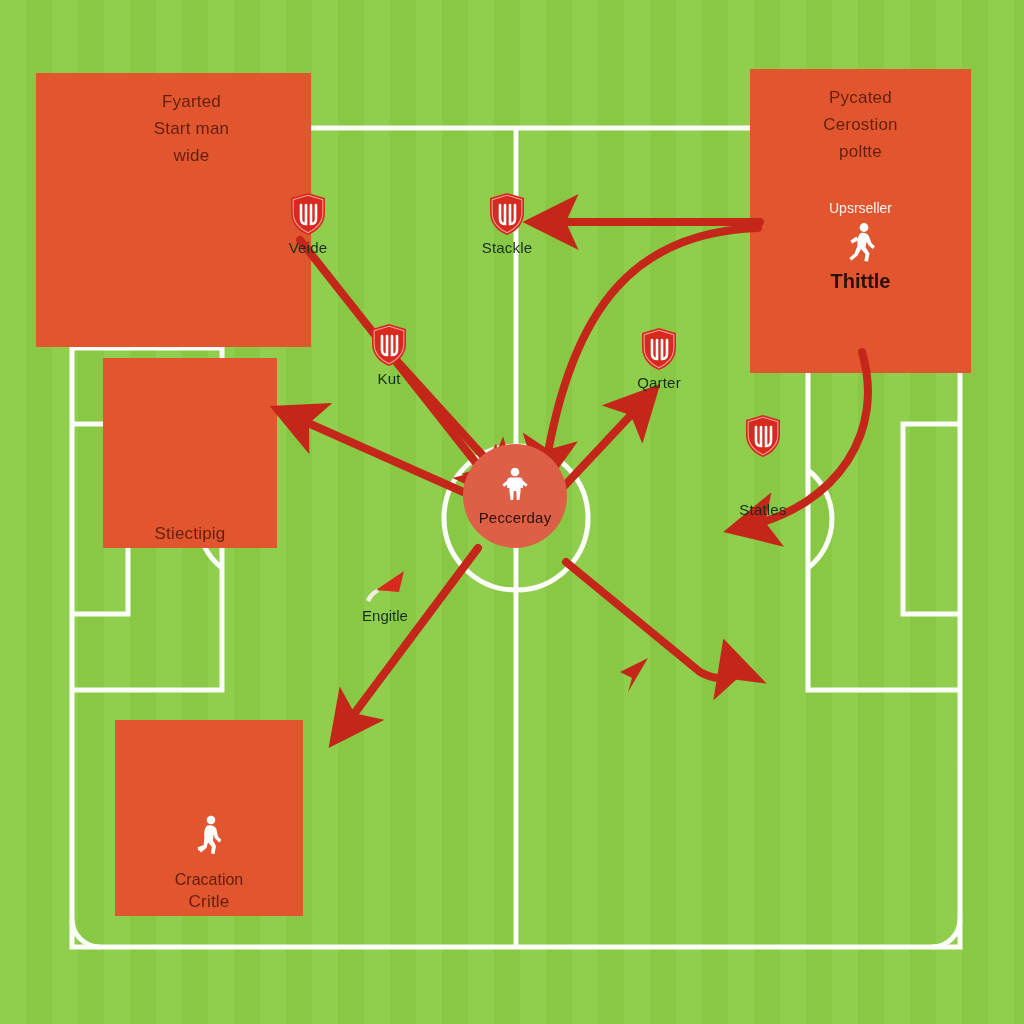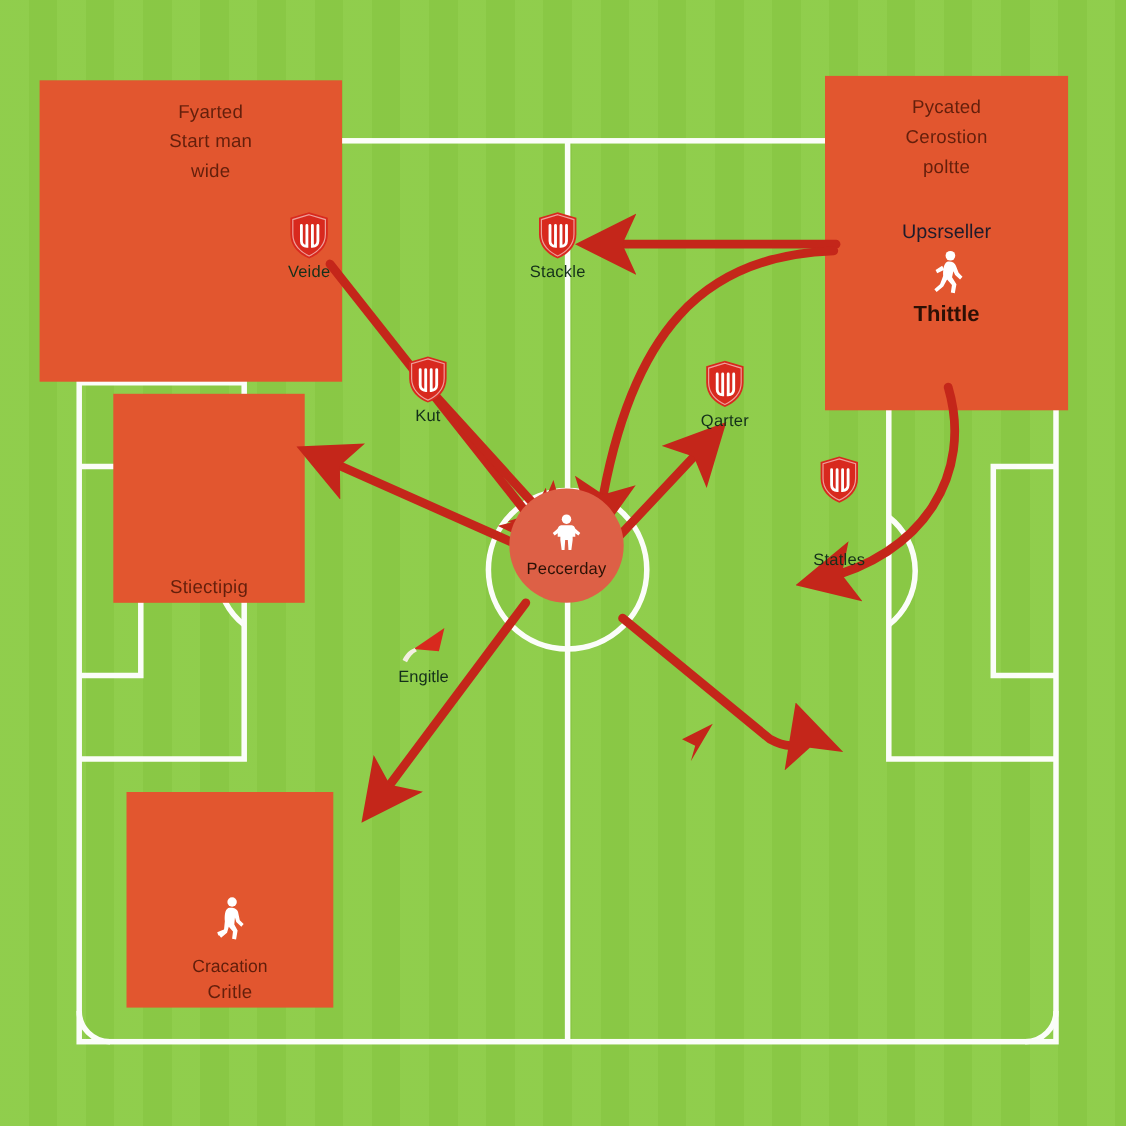--- a/index.html
+++ b/index.html
@@ -23,38 +23,38 @@
     display:flex;flex-direction:column;align-items:center;
     color:#4a1608;text-align:center;}
   .zone .ln{font-size:17px;line-height:1.58;letter-spacing:.2px;
     color:#5a1b09;opacity:.92;}
   .zone.tl{left:36px;top:73px;width:239px;height:258px;padding-top:16px;padding-left:36px;}
   .zone.tr{left:750px;top:69px;width:221px;height:288px;padding-top:16px;}
   .zone.ml{left:103px;top:358px;width:174px;height:190px;justify-content:flex-end;}
   .zone.bl{left:115px;top:720px;width:188px;height:196px;justify-content:flex-end;}
   .zone.br{left:632px;top:700px;width:215px;height:210px;justify-content:center;}
 
-  .zone .sub{margin-top:34px;font-size:18px;color:#0f172a;opacity:.92;}
+  .zone .sub{margin-top:34px;font-size:14px;color:#ffffff;opacity:.92;}
   .zone .figlab{font-size:20px;font-weight:bold;color:#2d1005;margin-top:4px;}
   .zone .figlab2{font-size:16px;color:#5a1b09;margin-top:26px;opacity:.95;}
   .runner{width:34px;height:44px;margin-top:6px;}
   .runner svg{width:100%;height:100%;display:block;}
 
   
   .centertoken{position:absolute;left:463px;top:444px;width:104px;height:104px;
     border-radius:50%;background:#DD6046;
     display:flex;flex-direction:column;align-items:center;justify-content:center;}
   .centertoken .ct-fig{width:30px;height:40px;}
   .centertoken .ct-lab{font-size:15px;color:#2b1206;margin-top:2px;letter-spacing:.2px;}
 
   
   .badge{position:absolute;display:flex;flex-direction:column;align-items:center;width:92px;}
   .badge .shield{width:38px;height:44px;}
   .badge .blab{margin-top:3px;font-size:15px;color:#14301a;letter-spacing:.2px;}
-  .b1{left:235px;top:192px;}
+  .b1{left:262px;top:192px;}
   .b2{left:343px;top:323px;}
   .b3{left:461px;top:192px;}
   .b4{left:613px;top:327px;}
   .b5{left:717px;top:414px;gap:40px;}
 
   
   .flagmark{position:absolute;left:340px;top:566px;width:90px;
     display:flex;flex-direction:column;align-items:center;}
   .flagmark .fsvg{width:52px;height:40px;}
   .flagmark .flab{font-size:15px;color:#14301a;margin-top:1px;}

